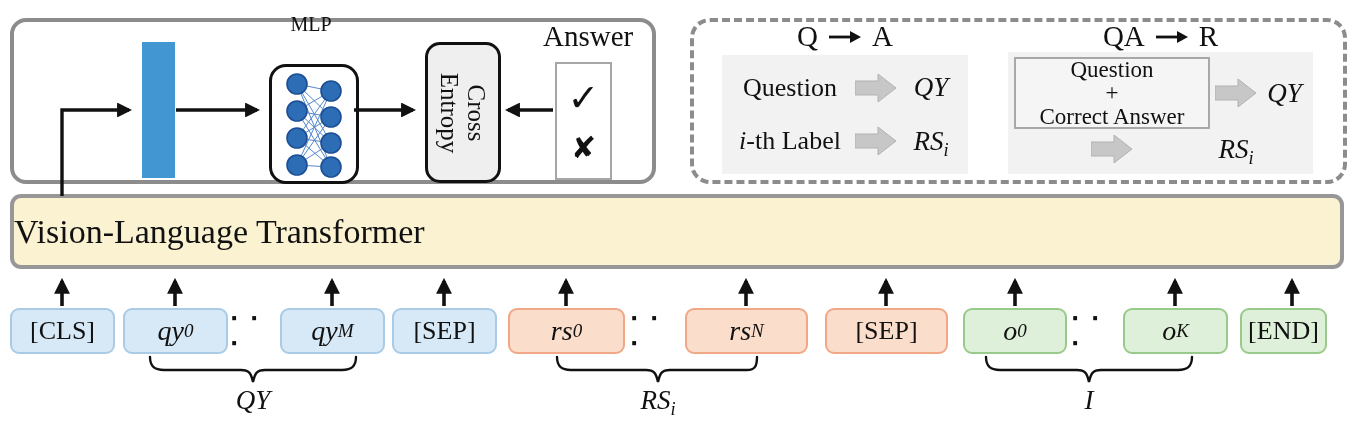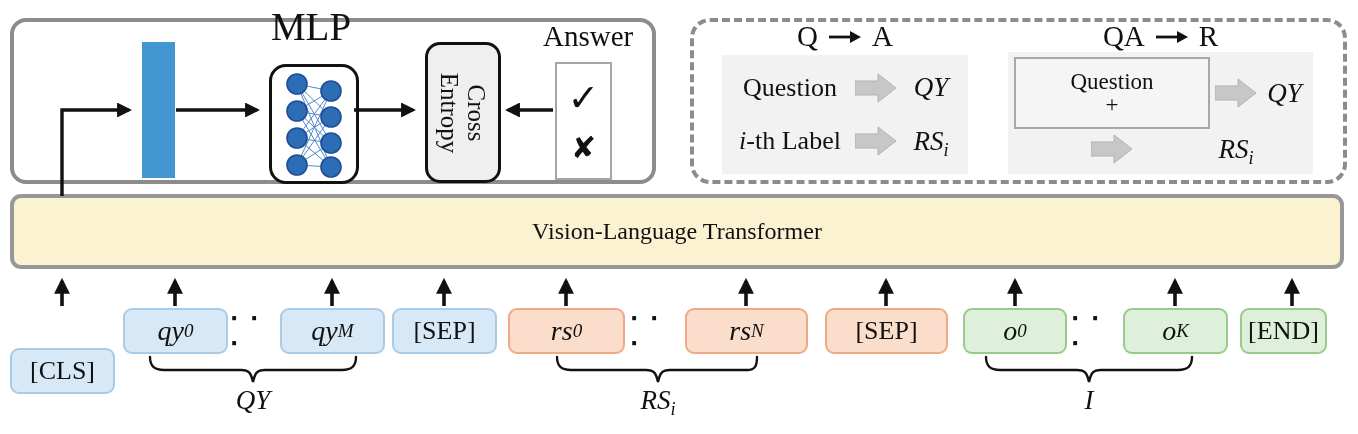--- a/index.html
+++ b/index.html
@@ -6,21 +6,21 @@
   .canvas{
     position:relative;width:1358px;height:434px;background:#fff;
     font-family:"Liberation Serif",serif;color:#111;overflow:hidden;
   }
   .abs{position:absolute;}
 
   
   .clf-box{left:10px;top:18px;width:638px;height:158px;
     border:4px solid var(--frame_gray);border-radius:16px;background:#fff;}
   .cls-bar{left:142px;top:42px;width:33px;height:136px;background:var(--cls_bar_blue);}
-  .mlp-label{left:269px;top:4px;width:84px;text-align:center;font-size:39px;}
+  .mlp-label{left:269px;top:13px;width:84px;text-align:center;font-size:20px;}
   .mlp-box{left:269px;top:64px;width:84px;height:114px;border:3px solid #111;
     border-radius:17px;background:#fff;display:flex;align-items:center;justify-content:center;}
   .ce-box{left:425px;top:42px;width:70px;height:135px;border:3px solid #111;
     border-radius:15px;background:#EFEFEF;display:flex;align-items:center;justify-content:center;}
   .ce-text{transform:rotate(90deg);font-size:25px;line-height:1.08;text-align:center;white-space:nowrap;}
   .label-title{left:543px;top:20px;width:78px;text-align:center;font-size:29px;}
   .label-box{left:555px;top:62px;width:53px;height:114px;border:2px solid #A6A6A6;background:#fff;
     display:flex;flex-direction:column;align-items:center;justify-content:space-evenly;}
   .icon-check{font-family:"DejaVu Sans",sans-serif;font-size:38px;line-height:1;}
   .icon-cross{font-family:"DejaVu Sans",sans-serif;font-size:30px;line-height:1;}
@@ -41,21 +41,21 @@
   .plain-input{font-size:26px;white-space:nowrap;}
   .out{font-style:italic;font-size:27px;white-space:nowrap;}
   .out sub, .brace-label sub, .token sub{font-size:0.68em;font-style:italic;line-height:0;}
   .inner-box{width:100%;height:100%;box-sizing:border-box;border:2px solid #A8A8A8;background:#F5F5F5;
     display:flex;flex-direction:column;align-items:center;justify-content:center;
     font-size:23px;line-height:1.02;text-align:center;}
 
   
   .tf-bar{left:10px;top:194px;width:1326px;height:67px;background:var(--transformer_fill);
     border:4px solid var(--transformer_border);border-radius:11px;
-    display:flex;align-items:center;justify-content:center;font-size:24px;}
+    display:flex;align-items:center;font-size:34px;}
 
   
   .token{top:308px;height:46px;border-radius:9px;box-sizing:border-box;
     display:flex;align-items:center;justify-content:center;font-size:26px;}
   .token.math{font-style:italic;font-size:28px;}
   .t-blue{background:var(--token_blue_fill);border:2px solid var(--token_blue_border);}
   .t-salmon{background:var(--token_salmon_fill);border:2px solid var(--token_salmon_border);}
   .t-green{background:var(--token_green_fill);border:2px solid var(--token_green_border);}
   .dots{top:308px;height:46px;display:flex;align-items:center;justify-content:center;
     font-family:"DejaVu Sans",sans-serif;font-weight:bold;font-size:22px;letter-spacing:2px;}
@@ -152,37 +152,38 @@
       <line x1="1" y1="8" x2="23" y2="8" stroke="#111" stroke-width="2.8"></line>
       <polygon points="22,2 33,8 22,14" fill="#111"></polygon>
     </svg>
     <span>R</span>
   </div>
 
   <div class="abs panel qar-panel">
     <div class="inner-box">
       <div>Question</div>
       <div>+</div>
+      <div>Correct Answer</div>
     </div>
     <svg width="42" height="32" viewBox="0 0 42 32">
       <polygon points="0,9 23,9 23,2 41,16 23,30 23,23 0,23" style="fill:var(--block_arrow_gray);stroke:#B2B2B2;stroke-width:1;"></polygon>
     </svg>
     <div class="out"><span>QY</span><sub></sub></div>
 
     <svg width="42" height="32" viewBox="0 0 42 32">
       <polygon points="0,9 23,9 23,2 41,16 23,30 23,23 0,23" style="fill:var(--block_arrow_gray);stroke:#B2B2B2;stroke-width:1;"></polygon>
     </svg>
     <div class="out"><span>RS</span><sub>i</sub></div>
   </div>
 
   <div class="abs tf-bar">
     <span>Vision-Language Transformer</span>
   </div>
 
-  <div class="abs token t-blue" style="left:10px;width:105px;margin-top:40px;">
+  <div class="abs token t-blue" style="left:10px;width:105px;">
       <span>[CLS]</span>
     </div>
   <div class="abs token t-blue math" style="left:123px;width:105px;">
       <span>qy</span>
       <sub>0</sub>
     </div>
   <div class="abs dots" style="left:230px;width:48px;">∙ ∙ ∙</div>
   <div class="abs token t-blue math" style="left:280px;width:105px;">
       <span>qy</span>
       <sub>M</sub>

